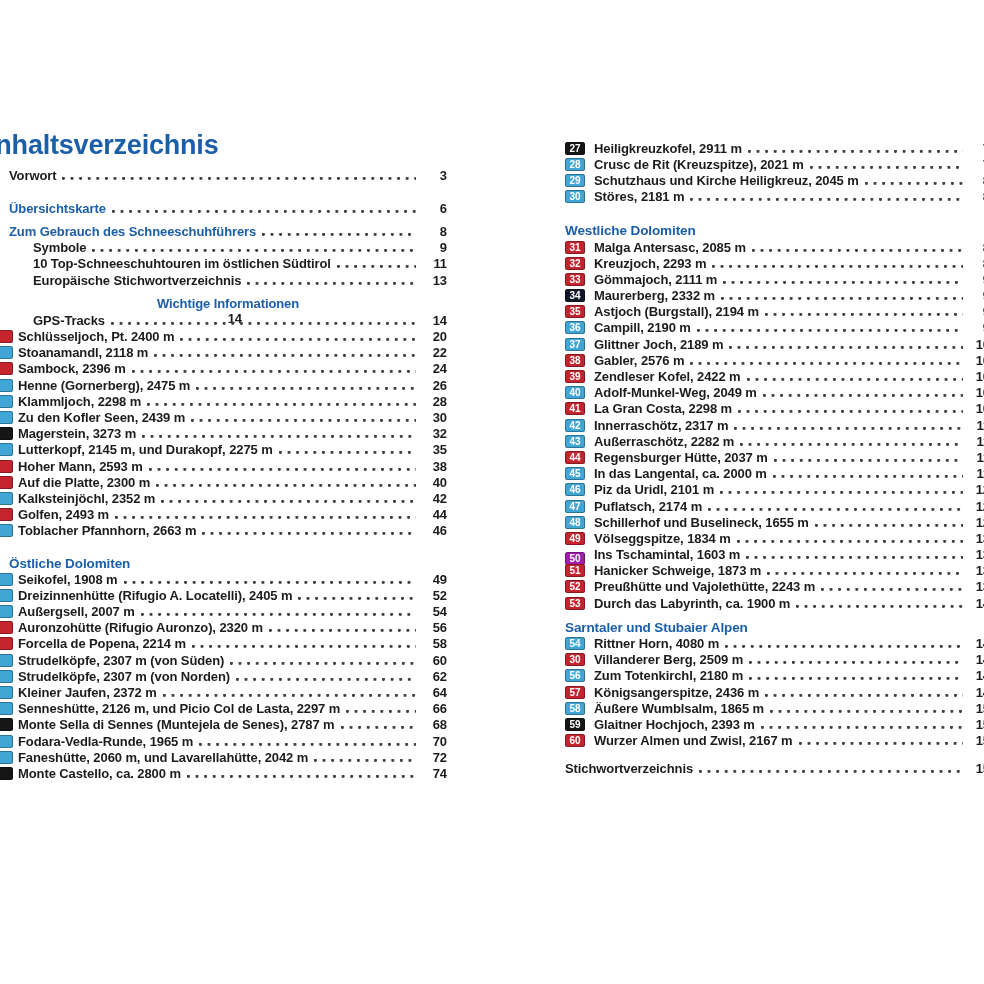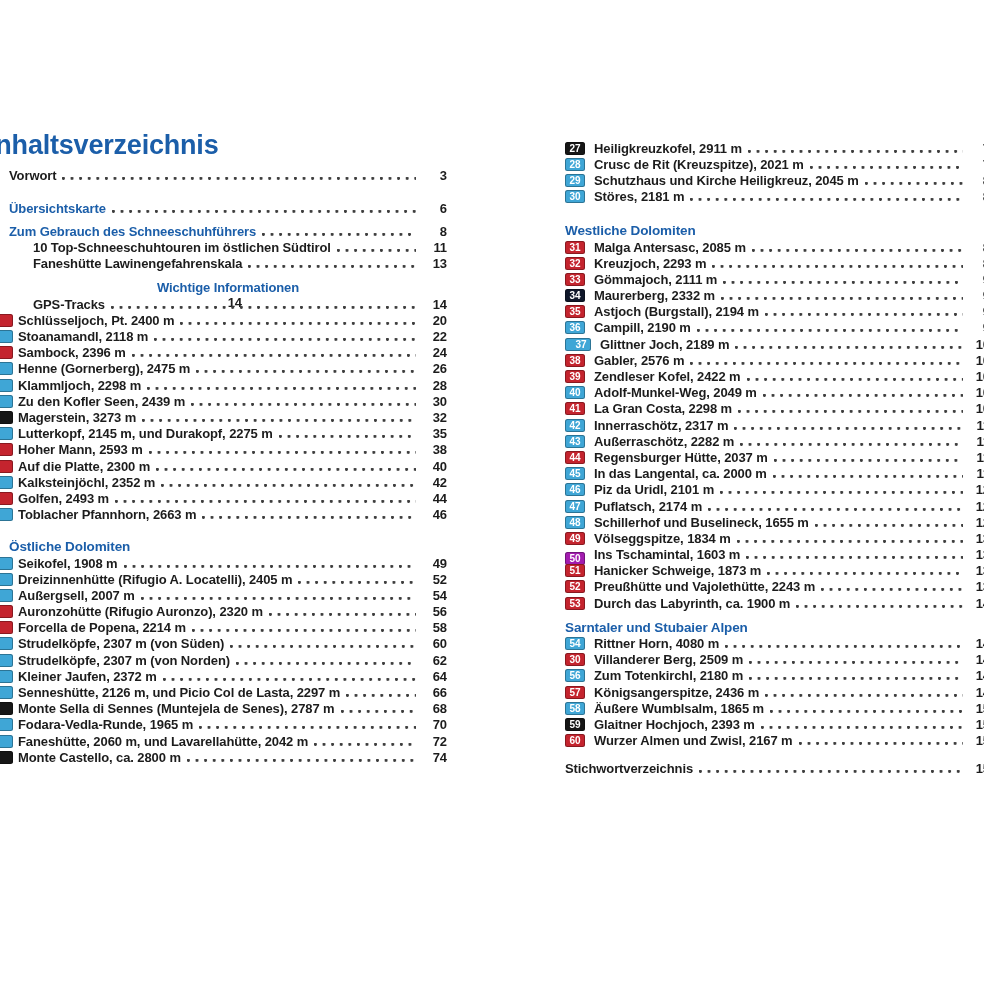--- a/index.html
+++ b/index.html
@@ -95,26 +95,31 @@
           <span class="label blue">Übersichtskarte</span>
           <span class="dots"></span>
           <span class="pg">6</span>
         </div>
         <div class="row plain" style="margin-top: 7px;">
           <span class="label blue">Zum Gebrauch des Schneeschuhführers</span>
           <span class="dots"></span>
           <span class="pg">8</span>
         </div>
         <div class="row indent">
+          <span class="label">Symbole</span>
+          <span class="dots"></span>
+          <span class="pg">9</span>
+        </div>
+        <div class="row indent">
           <span class="label">10 Top-Schneeschuhtouren im östlichen Südtirol</span>
           <span class="dots"></span>
           <span class="pg">11</span>
         </div>
         <div class="row indent">
-          <span class="label">Faneshütte Lawinengefahrenskala</span>
+          <span class="label">Europäische Stichwortverzeichnis</span>
           <span class="dots"></span>
           <span class="pg">13</span>
         </div>
         <div class="row plain" style="margin-top: 8px; flex-direction: column;">
           <span class="label blue">Wichtige Informationen</span>
           <span class="dots"></span>
           <span class="pg">14</span>
         </div>
         <div class="row indent">
           <span class="label">GPS-Tracks</span>
@@ -336,21 +341,21 @@
         <span class="dots"></span>
         <span class="pg">9</span>
       </div>
       <div class="row plain">
         <span class="box" style="background: rgb(63, 166, 214);">36</span>
         <span class="label">Campill, 2190 m</span>
         <span class="dots"></span>
         <span class="pg">9</span>
       </div>
       <div class="row plain">
-        <span class="box" style="background: rgb(63, 166, 214); padding-left: 6px;">37</span>
+        <span class="box" style="background: rgb(63, 166, 214);">37</span>
         <span class="label">Glittner Joch, 2189 m</span>
         <span class="dots"></span>
         <span class="pg">10</span>
       </div>
       <div class="row plain">
         <span class="box" style="background: rgb(196, 36, 46);">38</span>
         <span class="label">Gabler, 2576 m</span>
         <span class="dots"></span>
         <span class="pg">10</span>
       </div>

